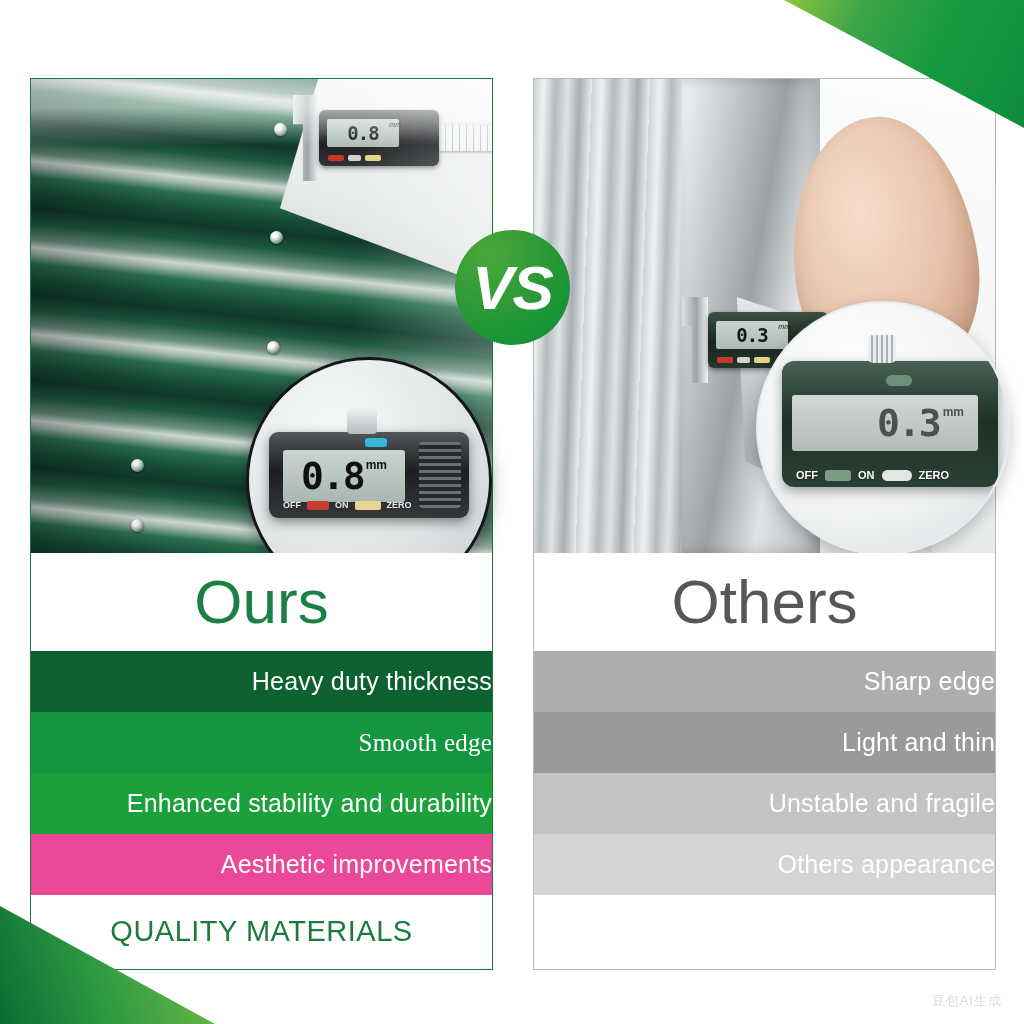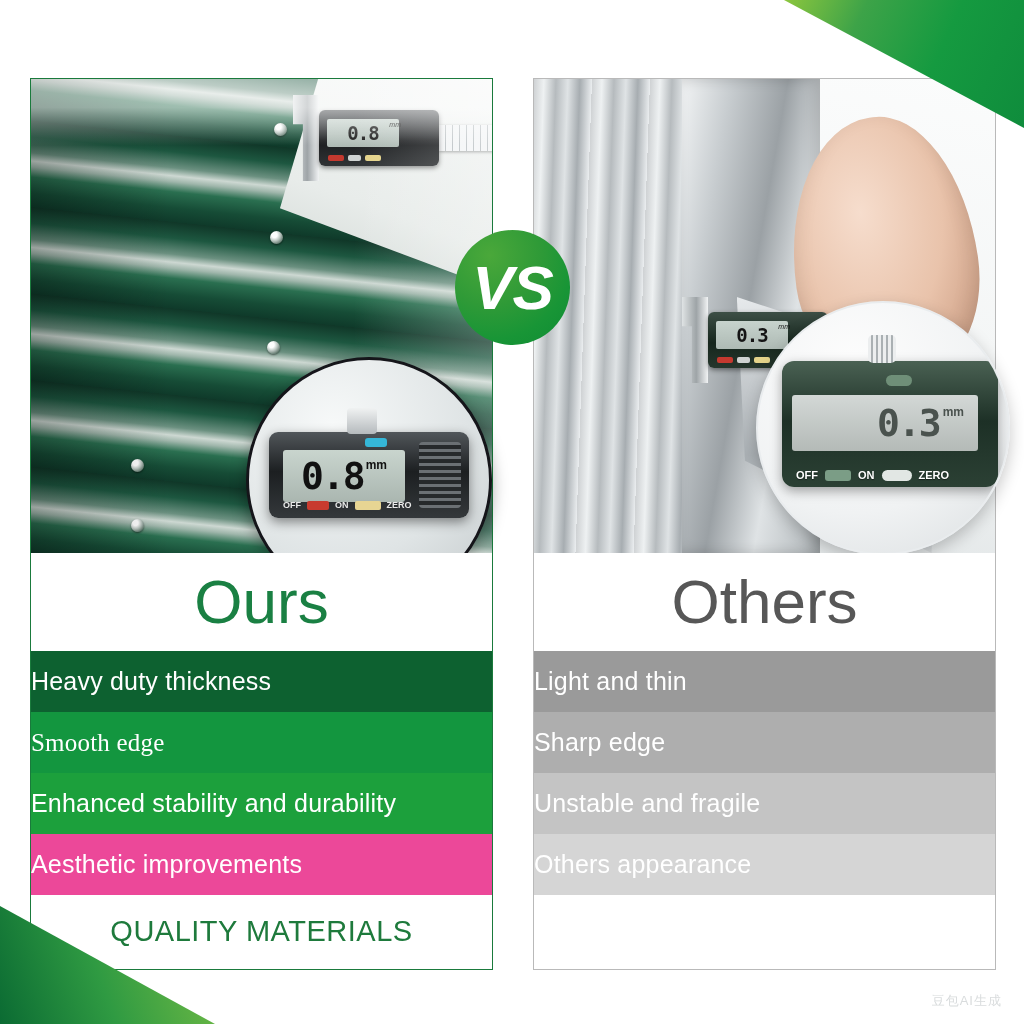--- a/index.html
+++ b/index.html
@@ -167,21 +167,21 @@
   .vs span{color:#fff;font-size:62px;font-weight:700;letter-spacing:-1px;line-height:1;}
 
   
   .heading{position:absolute;left:0;top:474px;width:100%;height:98px;
     display:flex;align-items:center;justify-content:center;background:#fff;text-align:right;}
   .heading span{font-size:62px;font-weight:400;line-height:1;}
   .heading-ours span{color:#1a8043;}
   .heading-others span{color:#575757;}
 
   .rows{position:absolute;left:0;top:572px;width:100%;}
-  .row-item{height:61px;display:flex;align-items:center;justify-content:flex-start;}
+  .row-item{height:61px;display:flex;align-items:center;justify-content:flex-end;}
   .row-item span{color:#ffffff;font-size:25px;font-weight:400;letter-spacing:.2px;}
 
   .footer{position:absolute;left:0;top:816px;width:100%;height:73px;
     display:flex;align-items:center;justify-content:center;background:#fff;}
   .footer span{color:#1e7a3c;font-size:29px;font-weight:400;letter-spacing:.5px;}
 
   
   .watermark{position:absolute;right:22px;bottom:14px;font-size:13px;color:#d9dcdd;z-index:7;
     letter-spacing:1px;}
 </style>
@@ -305,25 +305,25 @@
           <span>ZERO</span>
         </div>
       </div>
     </div>
 
     <div class="heading heading-others">
       <span>Others</span>
     </div>
 
     <div class="rows">
+      <div class="row-item" style="background:#aeaeae;">
+        <span>Sharp edge</span>
+      </div>
       <div class="row-item" style="background:#9a9a9a;">
         <span>Light and thin</span>
-      </div>
-      <div class="row-item" style="background:#aeaeae;">
-        <span>Sharp edge</span>
       </div>
       <div class="row-item" style="background:#c4c4c4;">
         <span>Unstable and fragile</span>
       </div>
       <div class="row-item" style="background:#d5d5d5;">
         <span>Others appearance</span>
       </div>
     </div>
 
     <div class="footer">

